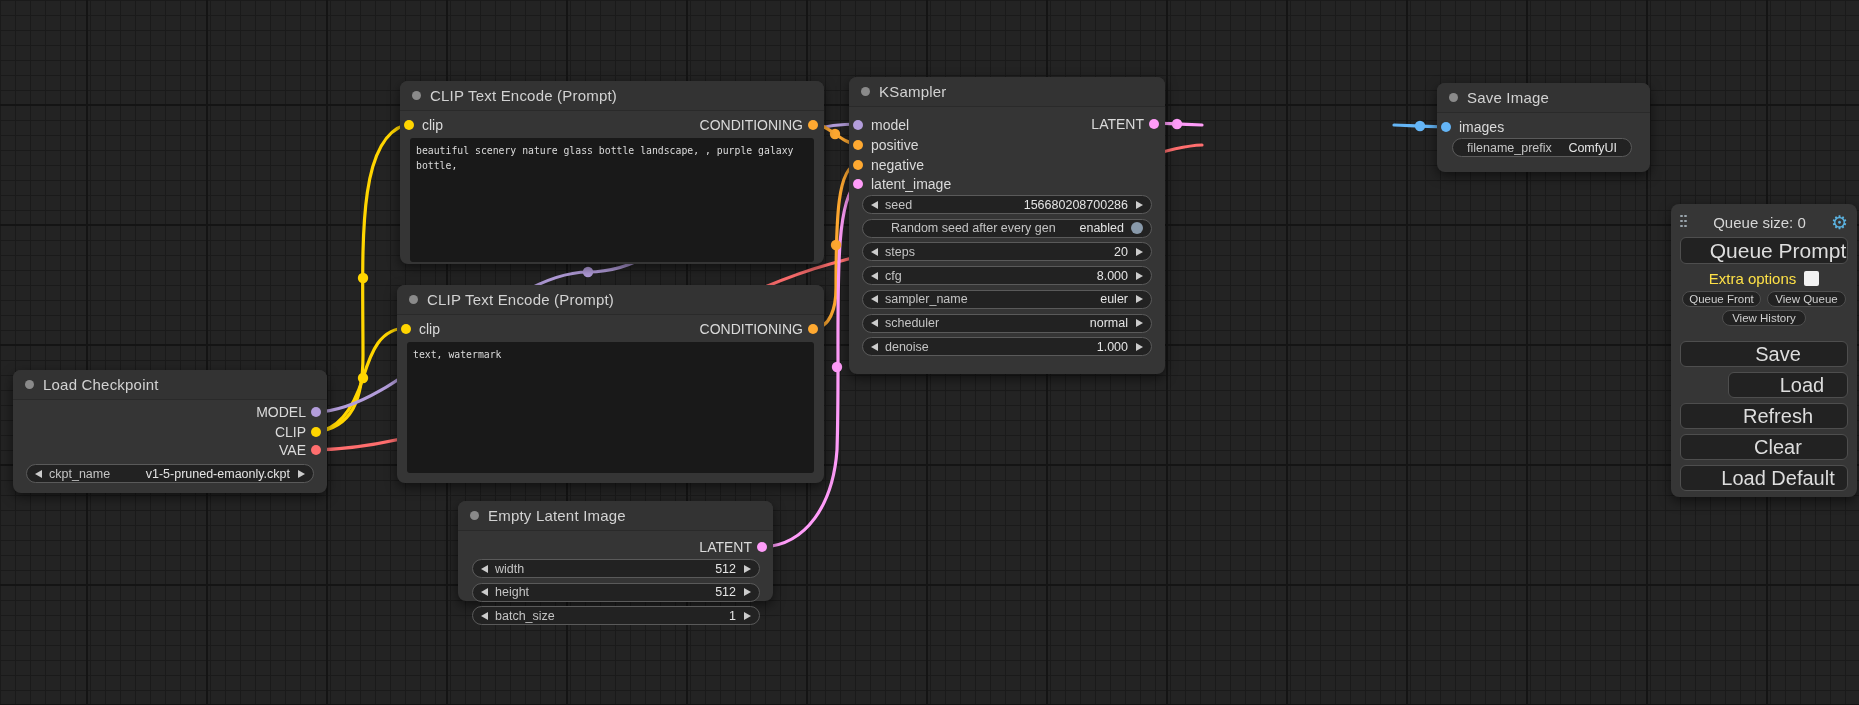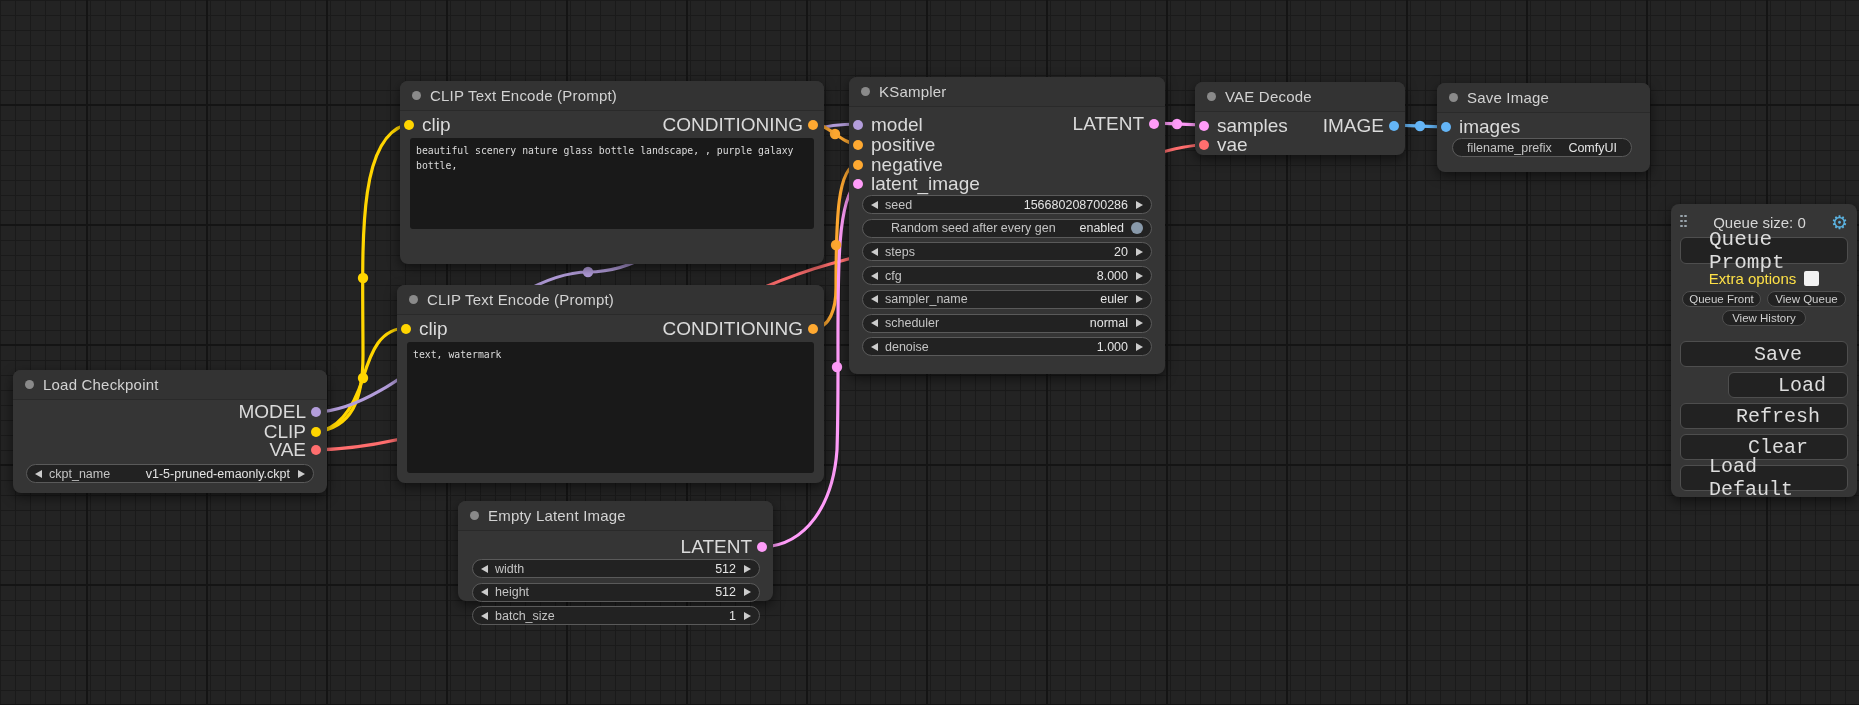--- a/index.html
+++ b/index.html
@@ -23,21 +23,21 @@
     position:absolute; z-index:2; background:#353535; border-radius:8px;
     box-shadow:0 4px 12px rgba(0,0,0,.55);
   }
   .node-title {
     height:30px; display:flex; align-items:center; gap:9px; padding:0 12px;
     background:#333333; border-radius:8px 8px 0 0; border-bottom:1px solid #2a2a2a;
     font-size:15px; color:#d2d2d2; letter-spacing:.2px;
   }
   .title-dot { width:9px; height:9px; border-radius:50%; background:#8a8a8a; flex:0 0 auto; }
 
-  .slot { position:absolute; height:20px; display:flex; align-items:center; font-size:19px; color:#dadada; }
+  .slot { position:absolute; height:20px; display:flex; align-items:center; font-size:14px; color:#dadada; }
   .slot-dot { position:absolute; width:10px; height:10px; border-radius:50%; top:5px; }
   .in-slot  { left:0; padding-left:22px; }
   .in-slot .slot-dot { left:4px; }
   .out-slot { right:0; padding-right:21px; }
   .out-slot .slot-dot { right:6px; }
 
   .widget {
     position:absolute; height:19px; background:#222222; border:1px solid #5a5a5a;
     border-radius:10px; display:flex; align-items:center; padding:0 8px;
     font-size:12.5px; color:#c9c9c9; overflow:hidden; white-space:nowrap;
@@ -62,21 +62,21 @@
   }
   .qp-header { position:absolute; left:0; right:0; top:7px; height:22px; display:flex; align-items:center; padding:0 9px; }
   .drag-dots { display:grid; grid-template-columns:repeat(2,4px); grid-auto-rows:5px; }
   .drag-dots i { width:2.5px; height:2.5px; border-radius:50%; background:#9aa5ad; display:block; }
   .qp-size { flex:1; text-align:center; font-size:15px; color:#d6d6d6; }
   .gear { font-size:19px; line-height:1; }
   .qbtn {
     position:absolute; left:9px; right:9px; height:26px; background:#222222;
     border:1px solid #4e4e4e; border-radius:6px; color:#dddddd;
     display:flex; align-items:center; justify-content:center; font-size:20px;
-    font-family:Liberation Mono, monospace; cursor:pointer;padding-left:28px;
+    font-family:Liberation Sans, sans-serif; cursor:pointer;padding-left:28px;
   }
   .qbtn-small {
     position:absolute; height:16px; background:#222222; border:1px solid #4e4e4e;
     border-radius:8px; color:#cfcfcf; display:flex; align-items:center; justify-content:center;
     font-size:11.5px; cursor:pointer;
   }
   .extra-row { position:absolute; left:0; right:0; top:65px; height:18px; display:flex; align-items:center; justify-content:center; gap:8px; font-size:15px; color:#fde047; }
   .checkbox { width:15px; height:15px; border-radius:2px; }
 </style>
 </head>
@@ -135,21 +135,21 @@
       <span>CLIP Text Encode (Prompt)</span>
     </div>
     <div class="slot in-slot" style="top:34px; left:0;">
       <span class="slot-dot" style="background-color: rgb(255, 213, 0);"></span>
       <span>clip</span>
     </div>
     <div class="slot out-slot" style="top:34px; right:0;">
       <span>CONDITIONING</span>
       <span class="slot-dot" style="background-color: rgb(255, 169, 49);"></span>
     </div>
-    <div class="prompt-box" style="top:57px; height:91px;">beautiful scenery nature glass bottle landscape, , purple galaxy bottle,</div>
+    <div class="prompt-box" style="top:57px; height:124px;">beautiful scenery nature glass bottle landscape, , purple galaxy bottle,</div>
   </div>
 
   <div class="node" style="left:397px; top:285px; width:427px; height:198px;">
     <div class="node-title">
       <span class="title-dot"></span>
       <span>CLIP Text Encode (Prompt)</span>
     </div>
     <div class="slot in-slot" style="top:34px; left:0;">
       <span class="slot-dot" style="background-color: rgb(255, 213, 0);"></span>
       <span>clip</span>
@@ -251,38 +251,20 @@
       <span class="arr arr-right"></span>
     </div>
     <div class="widget" style="left:14px; right:13px; top:105.4px;">
       <span class="arr arr-left"></span>
       <span class="w-label">batch_size</span>
       <span class="w-value">1</span>
       <span class="arr arr-right"></span>
     </div>
   </div>
 
-  <div class="node" style="left:1195px; top:82px; width:210px; height:73px;">
-    <div class="node-title">
-      <span class="title-dot"></span>
-      <span>VAE Decode</span>
-    </div>
-    <div class="slot in-slot" style="top:34px; left:0;">
-      <span class="slot-dot" style="background-color: rgb(255, 156, 249);"></span>
-      <span>samples</span>
-    </div>
-    <div class="slot in-slot" style="top:53px; left:0;">
-      <span class="slot-dot" style="background-color: rgb(255, 110, 110);"></span>
-      <span>vae</span>
-    </div>
-    <div class="slot out-slot" style="top:34px; right:0;">
-      <span>IMAGE</span>
-      <span class="slot-dot" style="background-color: rgb(100, 181, 246);"></span>
-    </div>
-  </div>
 
   <div class="node" style="left:1437px; top:83px; width:213px; height:89px;">
     <div class="node-title">
       <span class="title-dot"></span>
       <span>Save Image</span>
     </div>
     <div class="slot in-slot" style="top:34px; left:0;">
       <span class="slot-dot" style="background-color: rgb(100, 181, 246);"></span>
       <span>images</span>
     </div>

